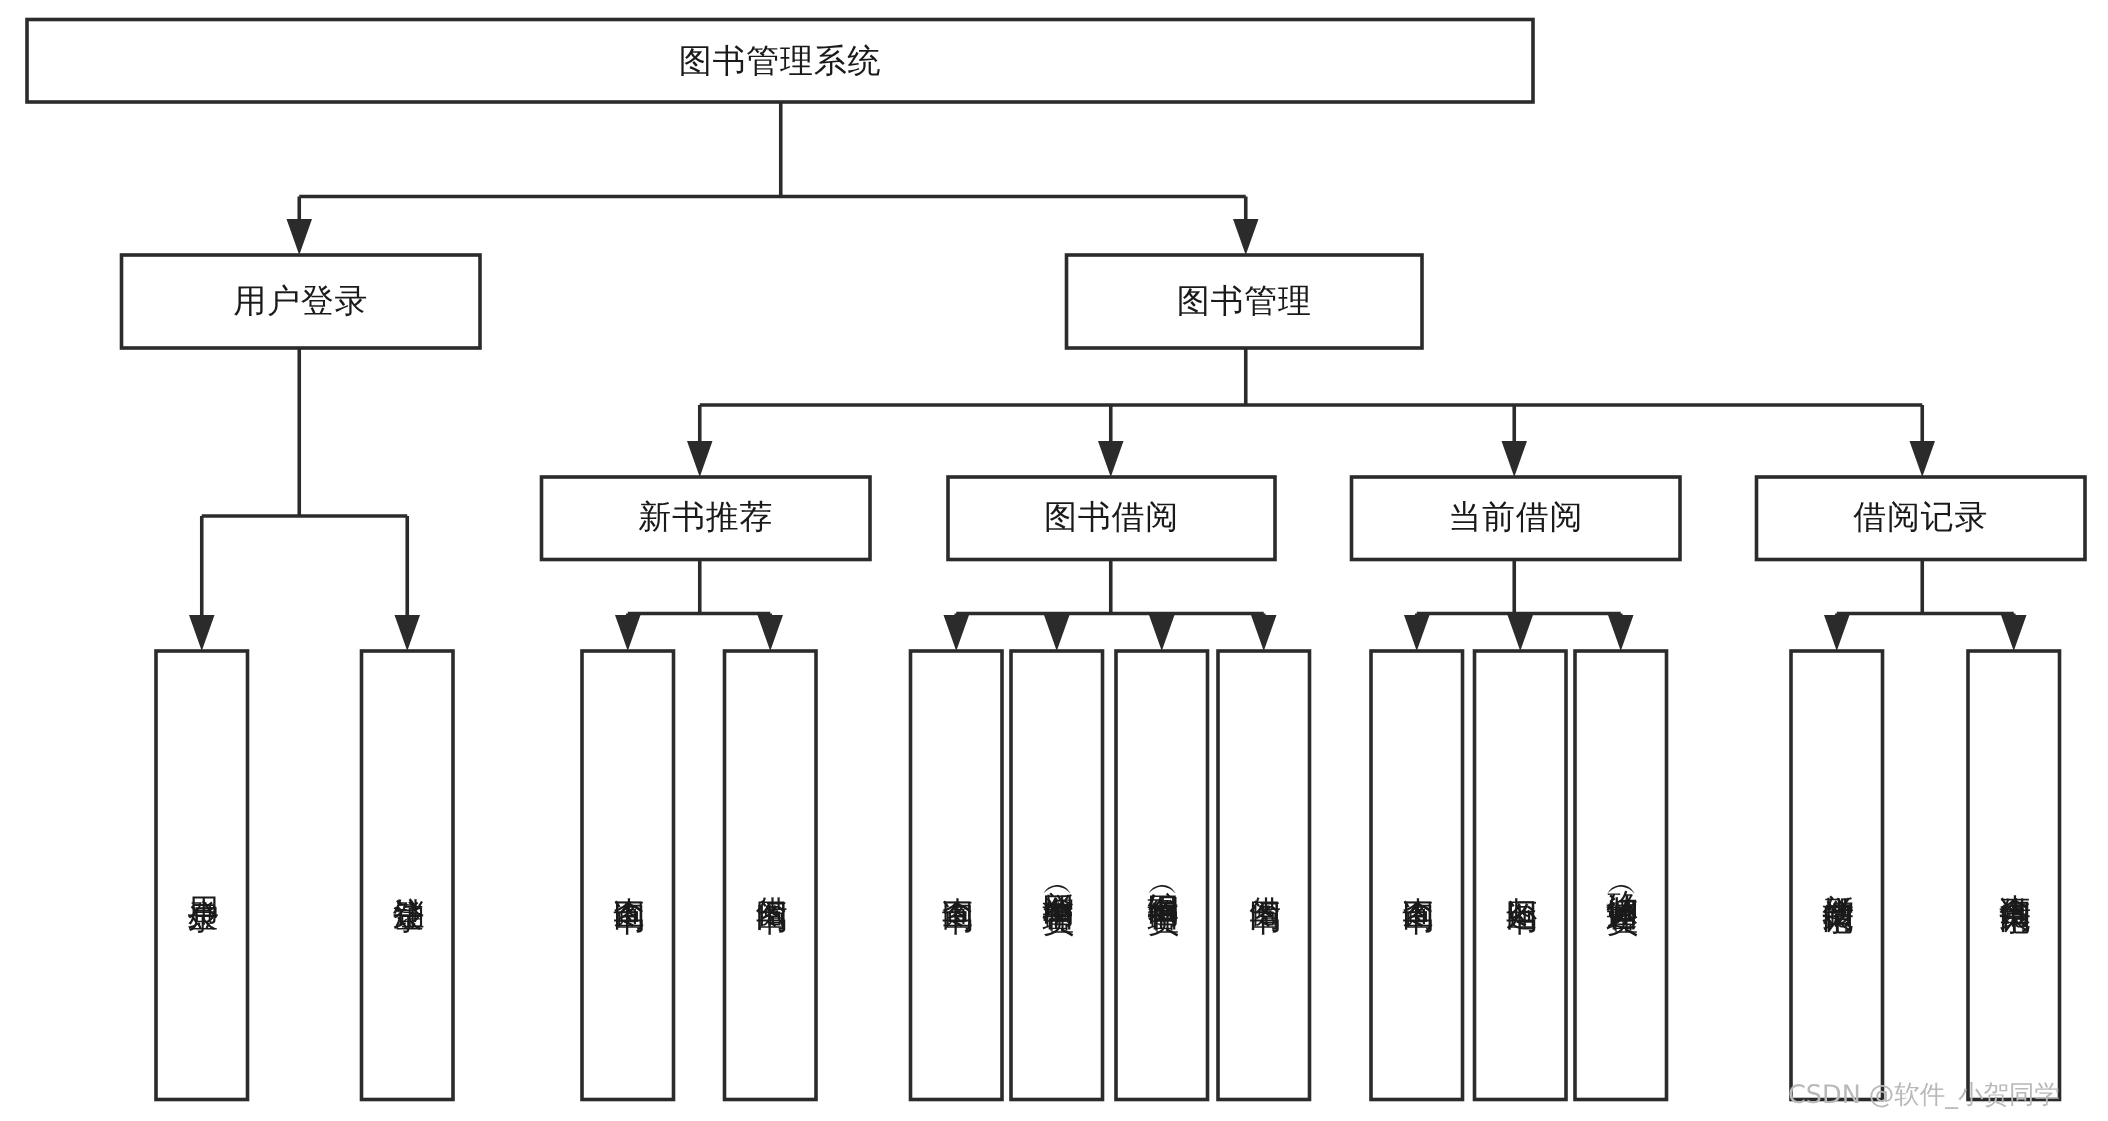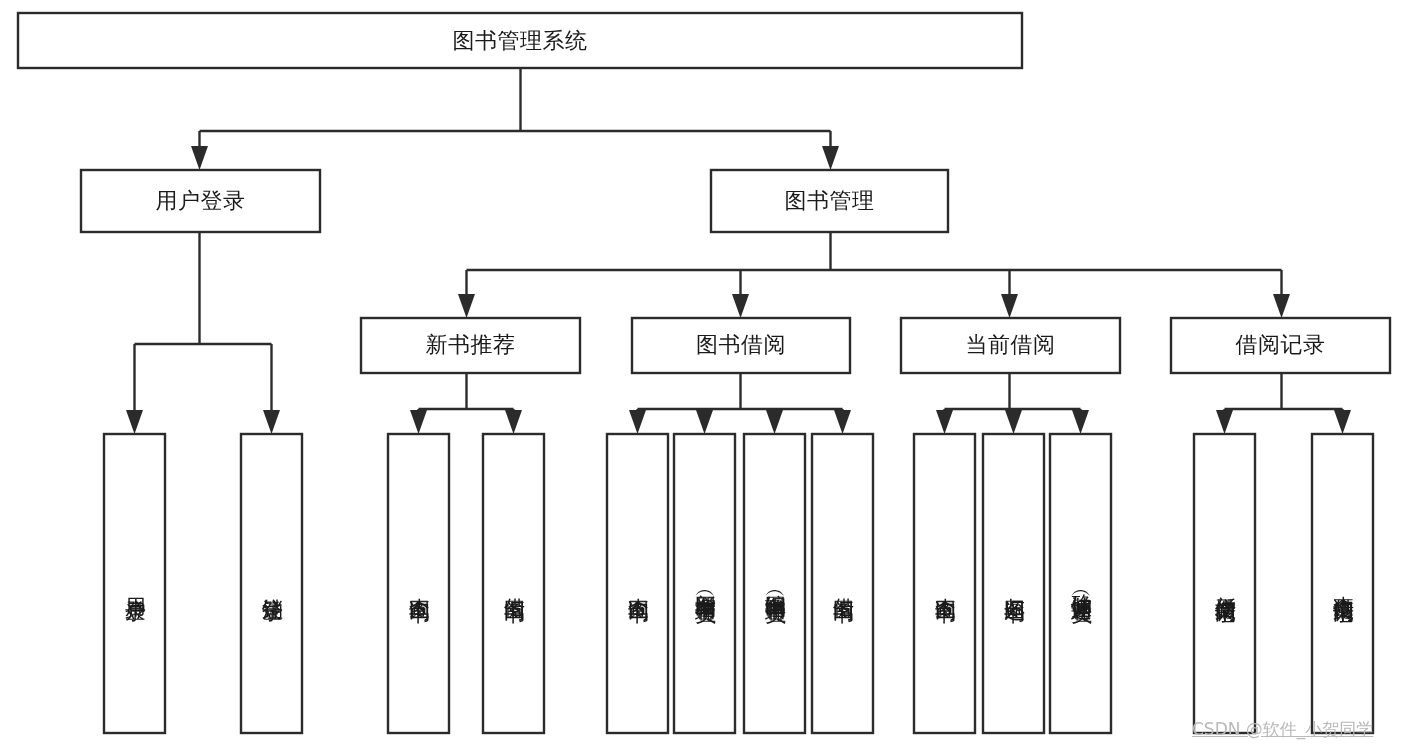--- a/index.html
+++ b/index.html
@@ -212,15 +212,15 @@
   <div class="node-label-v" style="left:744px; top:434px; width:61px; height:299px;">编辑图书（管理员）</div>
   <div class="node-label-v" style="left:812px; top:434px; width:61px; height:299px;">借阅图书</div>
 
   <div class="node-label-v" style="left:914px; top:434px; width:61px; height:299px;">查询图书</div>
   <div class="node-label-v" style="left:983px; top:434px; width:61px; height:299px;">归还图书</div>
   <div class="node-label-v" style="left:1050px; top:434px; width:61px; height:299px;">确认归还（管理员）</div>
 
   <div class="node-label-v" style="left:1194px; top:434px; width:61px; height:299px;">新增借阅记录</div>
   <div class="node-label-v" style="left:1312px; top:434px; width:61px; height:299px;">查询借阅记录</div>
 
-  <div class="watermark" style="left:1192px; top:718px;text-decoration:underline;">CSDN @软件_小贺同学</div>
+  <div class="watermark" style="left:1192px; top:718px;">CSDN @软件_小贺同学</div>
 
 </div>
 
 </body></html>

